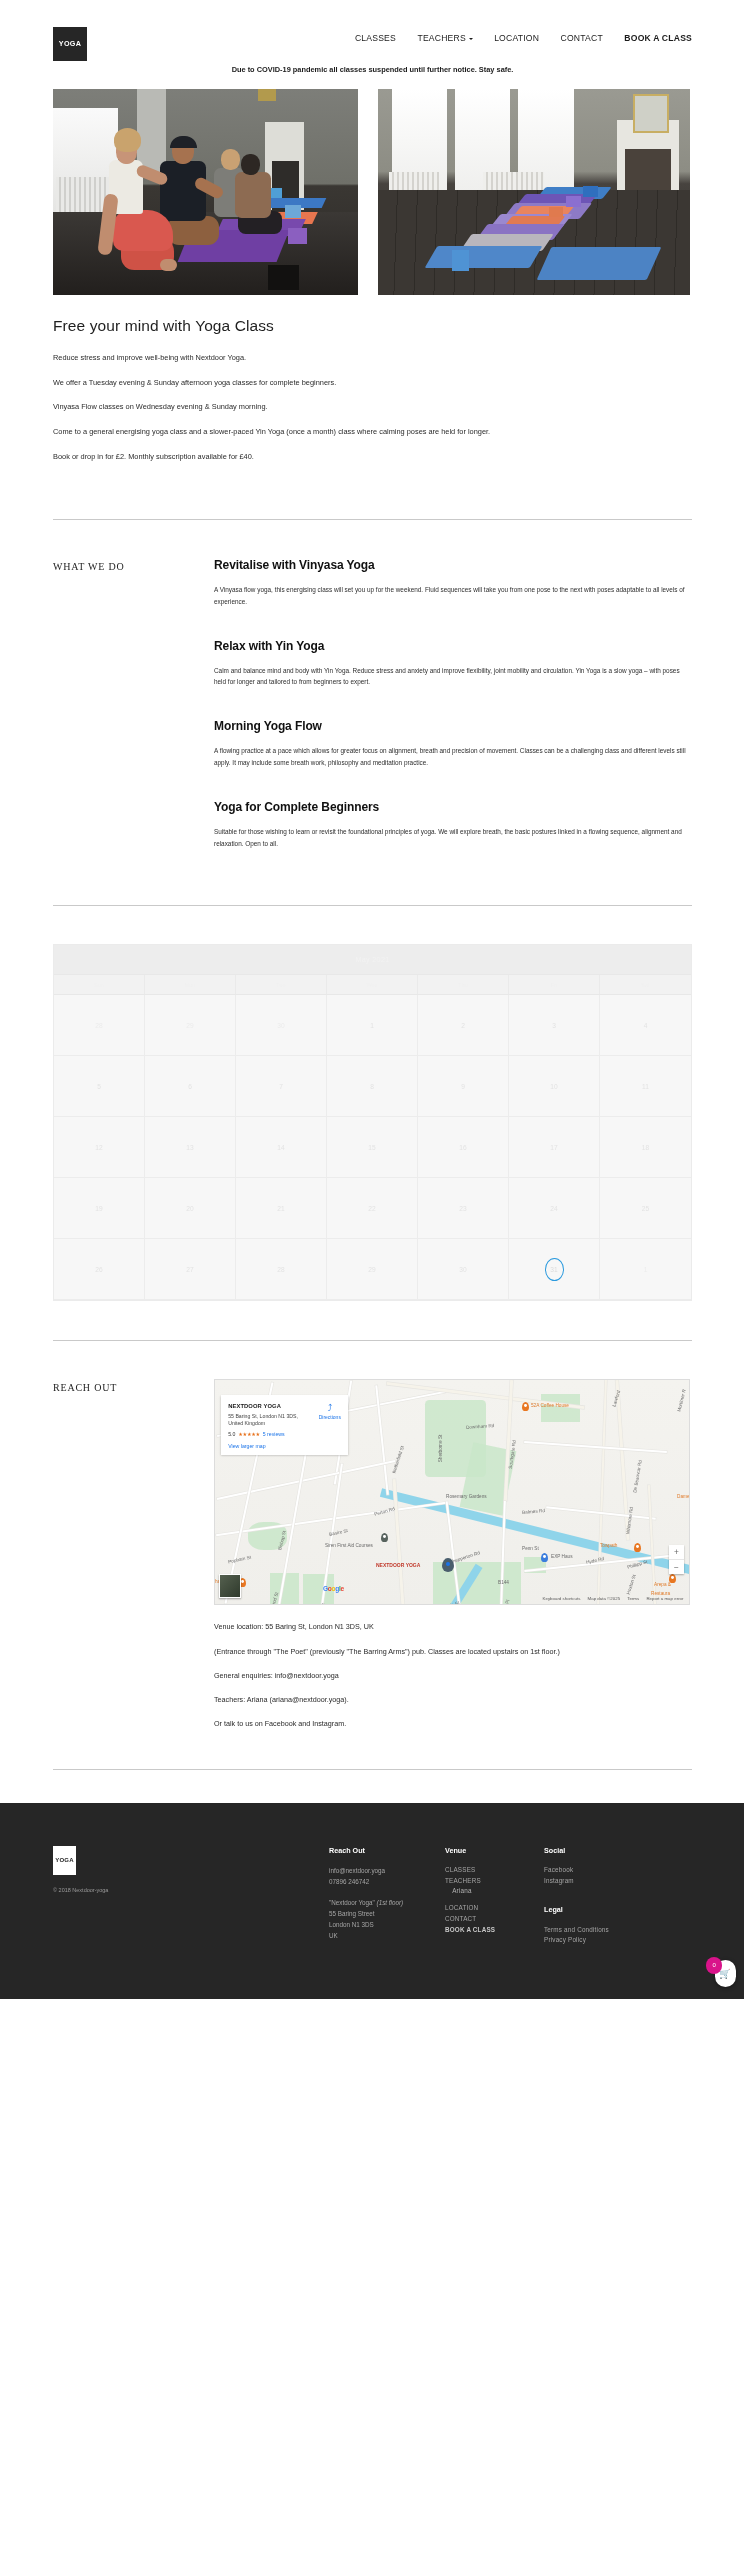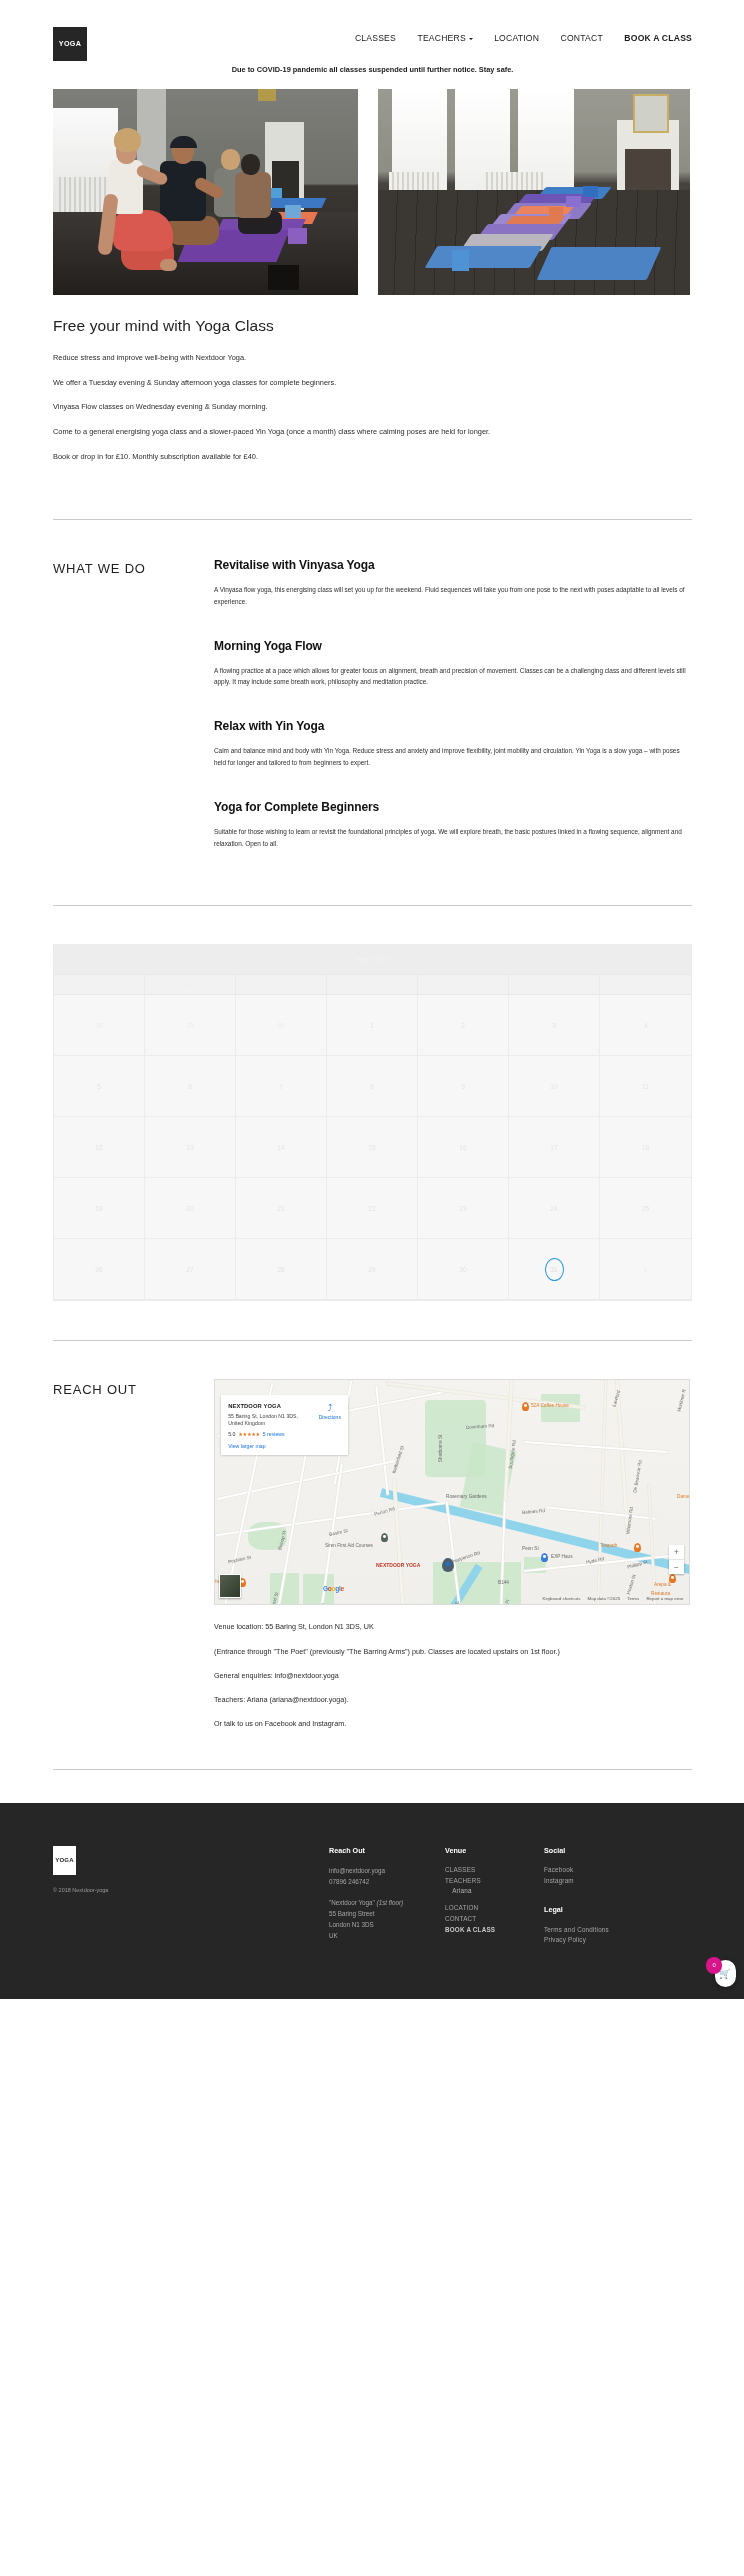--- a/index.html
+++ b/index.html
@@ -130,21 +130,21 @@
     margin-bottom:12.7px; max-width:541px;
   }
 
   
   .divider { height:0.6px; background:#c9c9c9; margin:0 53px; }
 
   
   .section { display:flex; padding:0 53px; }
   .sec-label {
     width:161px; flex:none; padding-top:3.3px;
-    font-size:13px; letter-spacing:0.8px; color:#1f1f1f;
+    font-size:10px; letter-spacing:0.8px; color:#1f1f1f;font-family:Liberation Serif, serif;
   }
   .sec-body { flex:1; }
 
   .block { margin-bottom:31px; }
   .block h2 {
     font-size:12px; font-weight:700; color:#111;
     letter-spacing:-0.1px; margin-bottom:12px;
   }
   .block p {
     font-size:6.4px; line-height:1.85; color:#2d2d2d; max-width:486px;
@@ -364,41 +364,41 @@
         <div class="b4"></div>
     </div>
   </div>
 
   <div class="intro">
     <h1>Free your mind with Yoga Class</h1>
     <p>Reduce stress and improve well-being with Nextdoor Yoga.</p>
     <p>We offer a Tuesday evening &amp; Sunday afternoon yoga classes for complete beginners.</p>
     <p>Vinyasa Flow classes on Wednesday evening &amp; Sunday morning.</p>
     <p>Come to a general energising yoga class and a slower-paced Yin Yoga (once a month) class where calming poses are held for longer.</p>
-    <p>Book or drop in for £10. Monthly subscription available for £40.</p>
+    <p>Book or drop in for £2. Monthly subscription available for £40.</p>
   </div>
 
   <div style="height:44px"></div>
   <div class="divider"></div>
   <div style="height:38px"></div>
 
   <div class="section">
     <div class="sec-label">WHAT WE DO</div>
     <div class="sec-body">
       <div class="block">
         <h2>Revitalise with Vinyasa Yoga</h2>
         <p>A Vinyasa flow yoga, this energising class will set you up for the weekend. Fluid sequences will take you from one pose to the next with poses adaptable to all levels of experience.</p>
       </div>
       <div class="block">
+        <h2>Relax with Yin Yoga</h2>
+        <p>Calm and balance mind and body with Yin Yoga.  Reduce stress and anxiety and improve flexibility, joint mobility and circulation. Yin Yoga is a slow yoga – with poses held for longer and tailored to from beginners to expert.</p>
+      </div>
+      <div class="block">
         <h2>Morning Yoga Flow</h2>
         <p>A flowing practice at a pace which allows for greater focus on alignment, breath and precision of movement. Classes can be a challenging class and different levels still apply. It may include some breath work, philosophy and meditation practice.</p>
-      </div>
-      <div class="block">
-        <h2>Relax with Yin Yoga</h2>
-        <p>Calm and balance mind and body with Yin Yoga.  Reduce stress and anxiety and improve flexibility, joint mobility and circulation. Yin Yoga is a slow yoga – with poses held for longer and tailored to from beginners to expert.</p>
       </div>
       <div class="block">
         <h2>Yoga for Complete Beginners</h2>
         <p>Suitable for those wishing to learn or revisit the foundational principles of yoga. We will explore breath, the basic postures linked in a flowing sequence, alignment and relaxation. Open to all.</p>
       </div>
     </div>
   </div>
 
   <div style="height:24px"></div>
   <div class="divider"></div>

